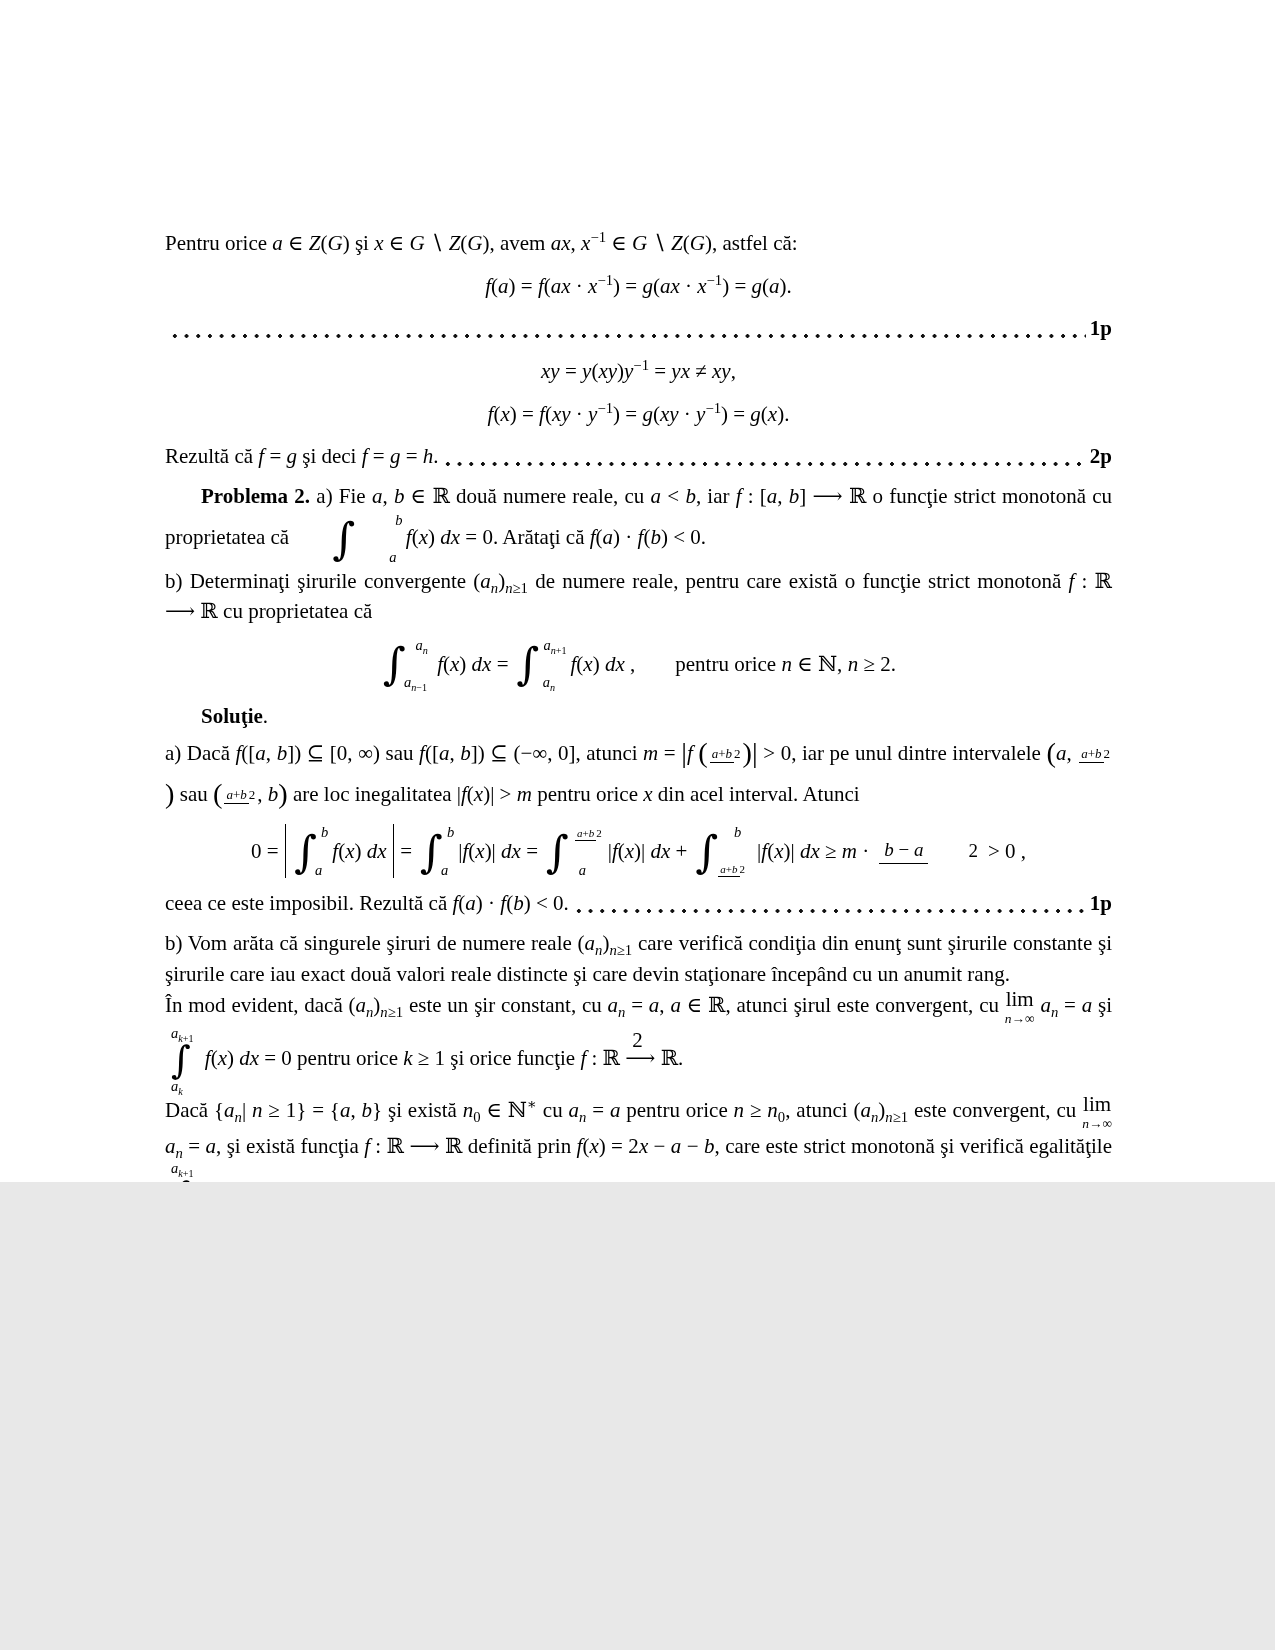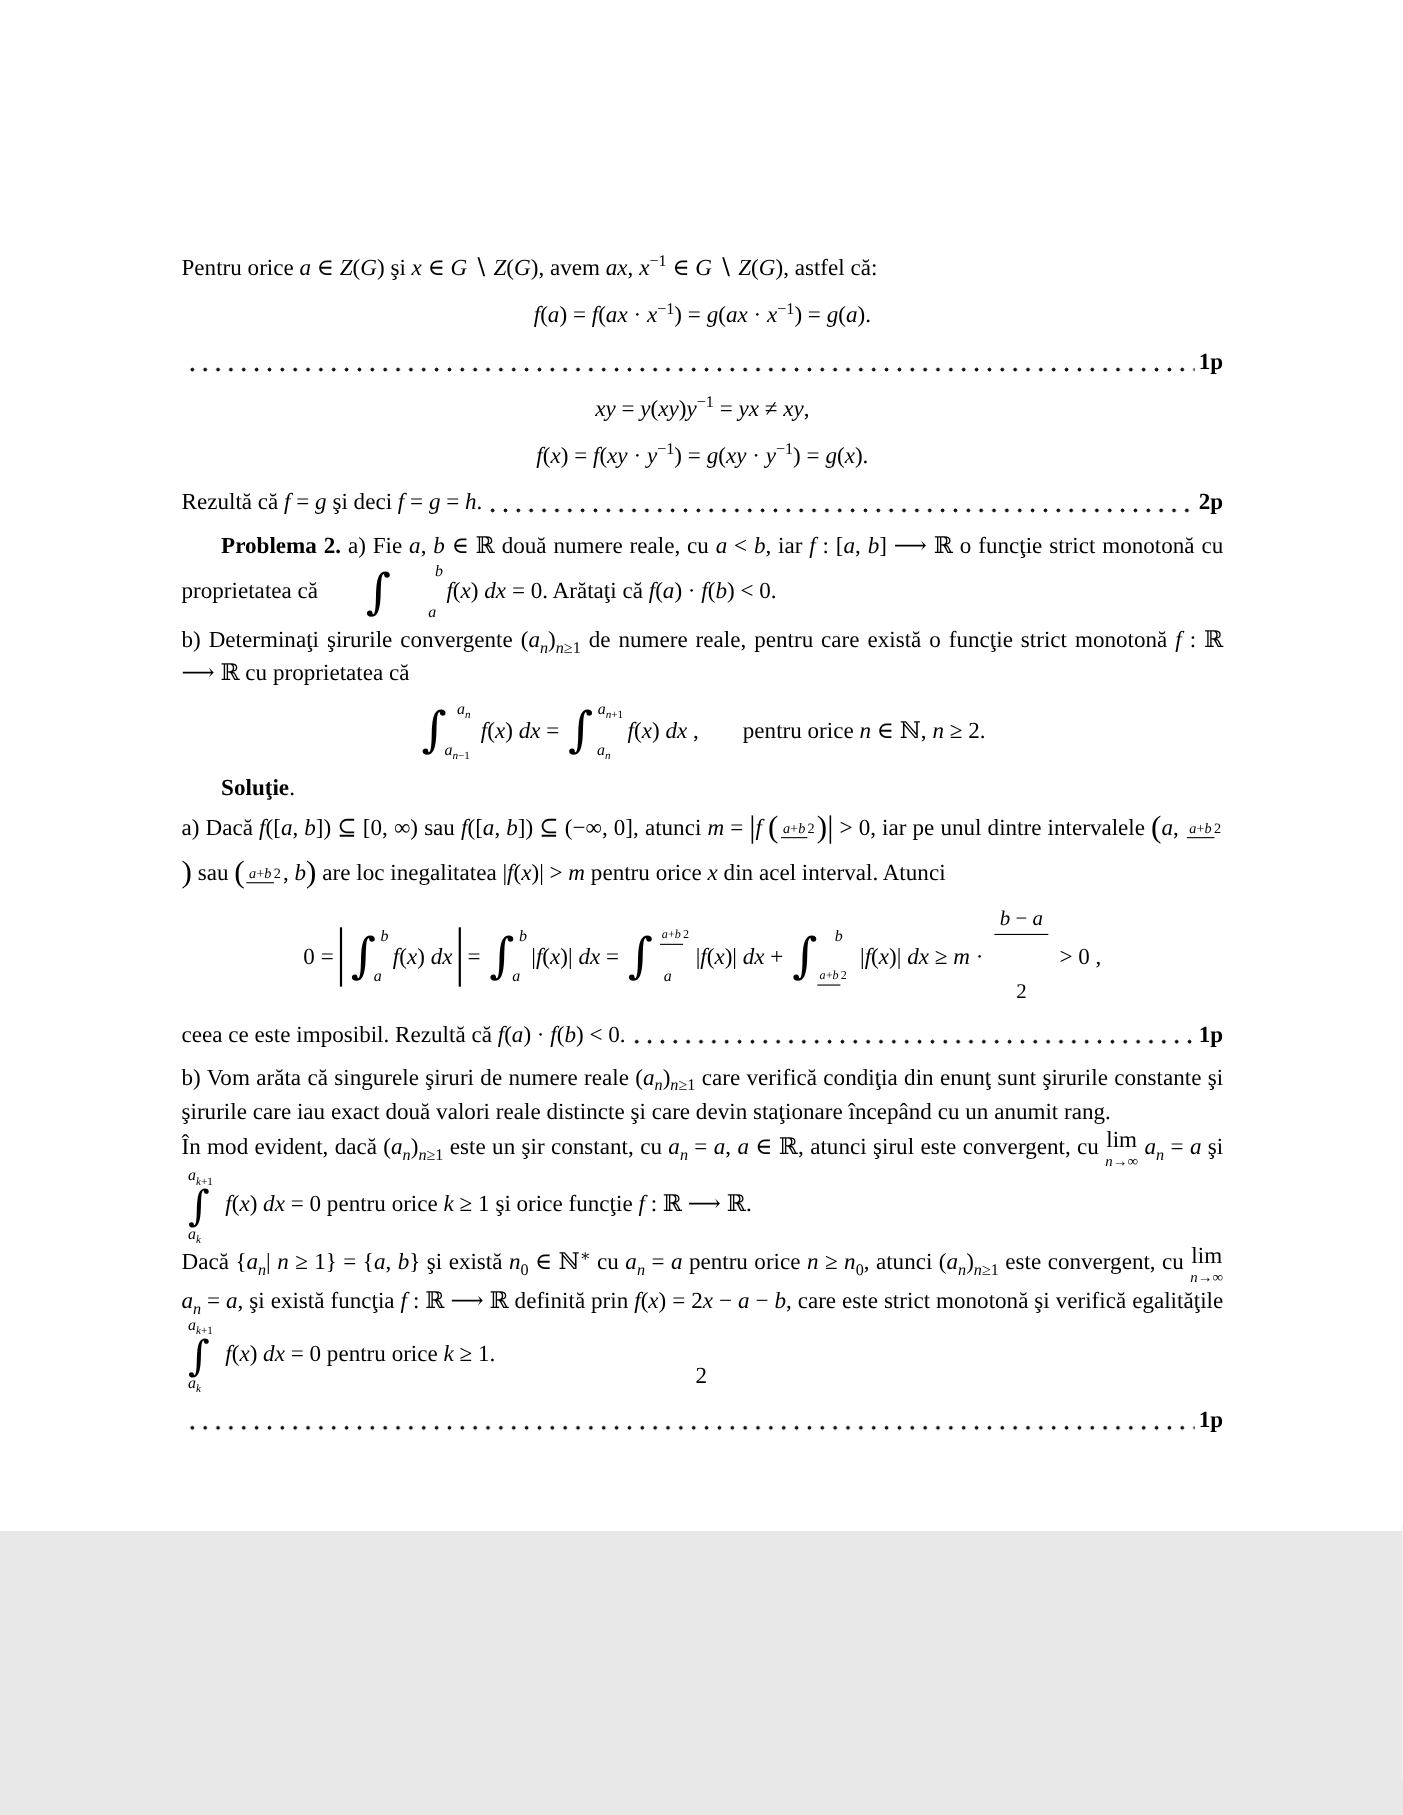--- a/index.html
+++ b/index.html
@@ -1,17 +1,17 @@
 <!DOCTYPE html>
 <html><head>
 <meta charset="utf-8">
 <style>
   html,body{margin:0;padding:0;background:#e8e8e8;}
   .page{
-    width:1275px;height:1392px;box-sizing:border-box;position:relative;
+    width:1275px;height:1182px;box-sizing:border-box;position:relative;
     margin:0 auto;background:#ffffff;color:#000;
     padding:228px 163px 0 165px;overflow:hidden;
     font-family:"Liberation Serif","DejaVu Serif",serif;
     font-size:21px;line-height:1.46;text-align:justify;
   }
   p.para{margin:0;}
   .indent{text-indent:36px;}
   .gap-top{margin-top:40px;}
   .gap-top-sm{margin-top:12px;}
   .bold{font-weight:bold;}
@@ -27,21 +27,21 @@
   .ilims .frac{font-size:11px;}
   
   .intv{display:inline-flex;flex-direction:column;vertical-align:middle;font-size:14.5px;line-height:1.05;margin:0 6px;}
   .visign{font-family:"DejaVu Serif","DejaVu Sans",serif;font-size:38px;line-height:1;}
   
   .lim{display:inline-flex;flex-direction:column;align-items:center;vertical-align:middle;line-height:1;}
   .limb{font-size:13.5px;margin-top:2px;}
   
   .frac{display:inline-flex;flex-direction:row;align-items:stretch;text-align:center;vertical-align:middle;font-size:13px;line-height:1.25;margin:0 2px;}
   .frac .num{border-bottom:1px solid #000;padding:0 2px;}
-  .dfrac{display:inline-flex;flex-direction:column;align-items:center;text-align:center;vertical-align:middle;font-size:19px;line-height:1.3;margin:0 4px;gap:40px;}
+  .dfrac{display:inline-flex;align-items:flex-end;text-align:center;vertical-align:middle;font-size:19px;line-height:1.3;margin:0 4px;gap:40px;}
   .dfrac .num{border-bottom:1.3px solid #000;padding:0 5px;}
   .bigp{font-size:135%;vertical-align:-0.08em;}
   .bigbar{display:inline-block;width:1.6px;height:54px;background:#000;vertical-align:middle;}
   .wgap{display:inline-block;width:28px;}
   
   .dotline{display:flex;align-items:flex-end;margin:9px 0;}
   .linetext{white-space:nowrap;}
   .leader{flex:1 1 auto;height:26px;margin:0 4px;
     background-image:radial-gradient(circle,#111 1.6px,transparent 1.95px);
     background-size:11.7px 26px;background-repeat:repeat-x;background-position:0 5px;}

